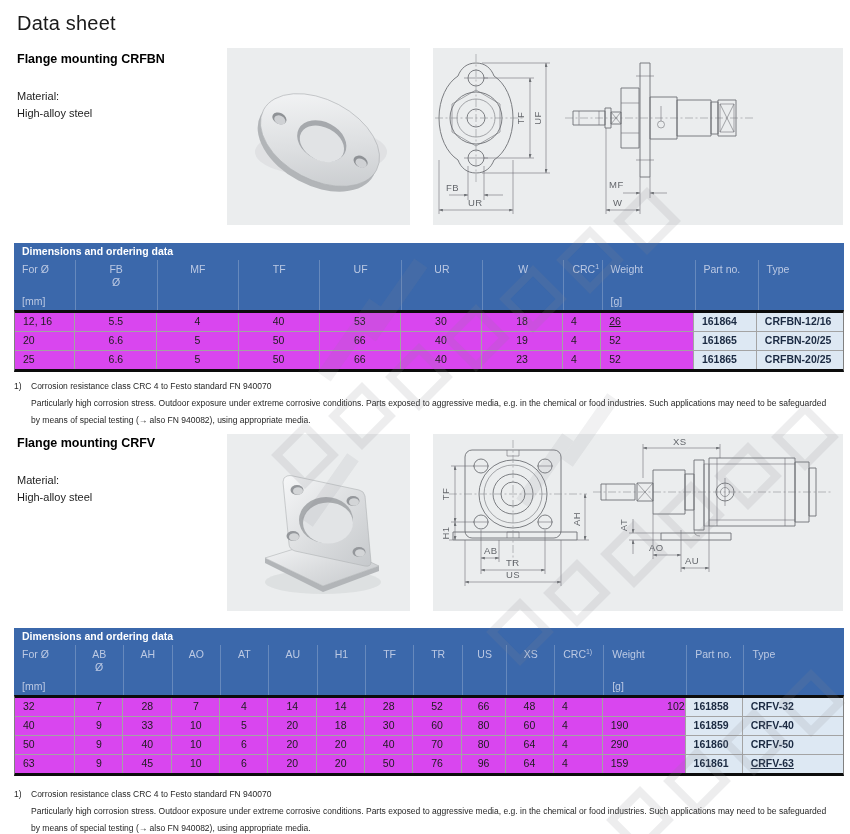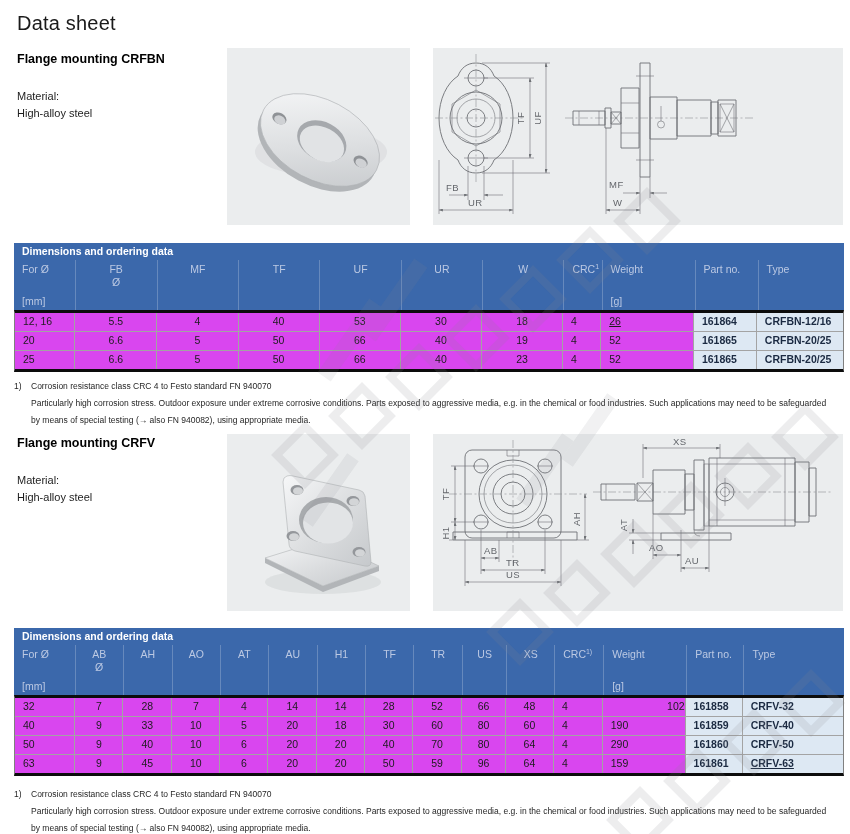--- a/index.html
+++ b/index.html
@@ -465,21 +465,21 @@
         </div>
         <div class="t-tr">
           <div class="t-td l" style="width: 7.3%;">63</div>
           <div class="t-td c" style="width: 5.8%;">9</div>
           <div class="t-td c" style="width: 5.9%;">45</div>
           <div class="t-td c" style="width: 5.8%;">10</div>
           <div class="t-td c" style="width: 5.8%;">6</div>
           <div class="t-td c" style="width: 5.9%;">20</div>
           <div class="t-td c" style="width: 5.8%;">20</div>
           <div class="t-td c" style="width: 5.8%;">50</div>
-          <div class="t-td c" style="width: 5.9%;">59</div>
+          <div class="t-td c" style="width: 5.9%;">76</div>
           <div class="t-td c" style="width: 5.3%;">96</div>
           <div class="t-td c" style="width: 5.8%;">64</div>
           <div class="t-td l" style="width: 5.9%;">4</div>
           <div class="t-td l" style="width: 10%;">159</div>
           <div class="t-td l hl" style="width: 6.9%;">161861</div>
           <div class="t-td l hl" style="width: 12.1%; text-decoration: underline;">CRFV-63</div>
         </div>
       </div>
   </div>
 

